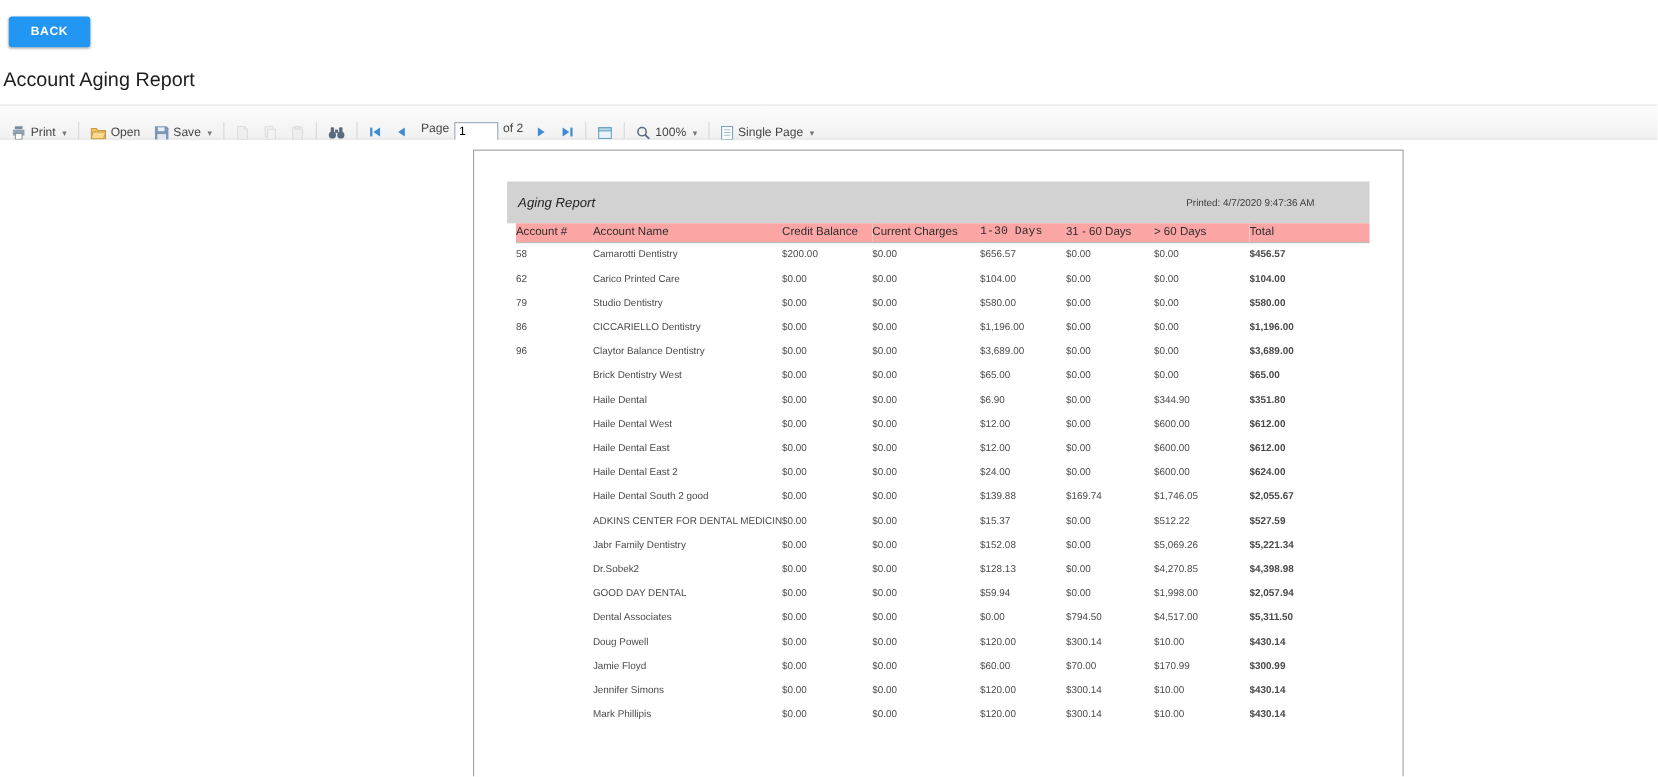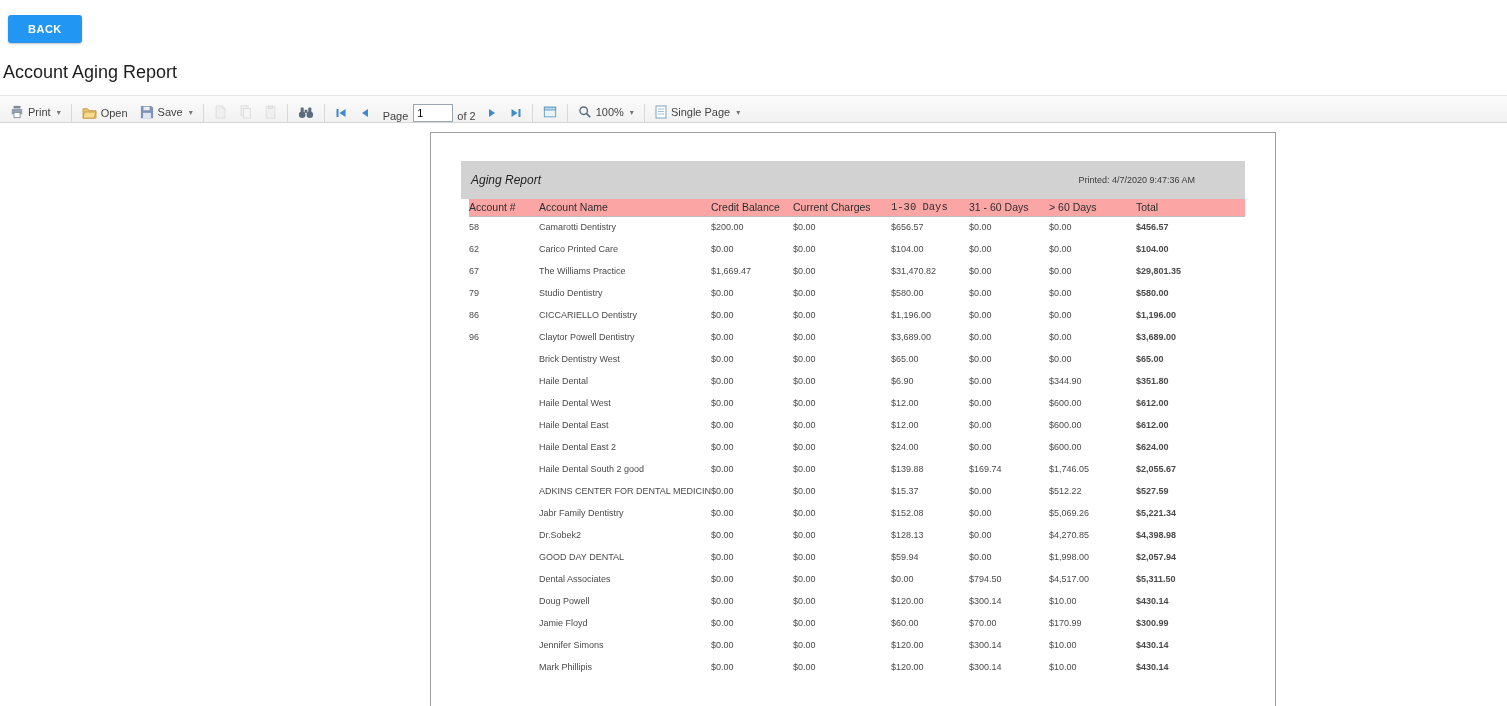--- a/index.html
+++ b/index.html
@@ -12,21 +12,21 @@
     background:#2196f3; color:#fff; border:none; border-radius:3px;
     font-size:11px; font-weight:bold; letter-spacing:.5px;
     padding:8px 20px; cursor:pointer; box-shadow:0 1px 2px rgba(0,0,0,.25);
     font-family:"Liberation Sans", sans-serif;
   }
 
   .page-title { font-size:18px; font-weight:400; color:#1d1d1d; margin:14px 0 12px 3px; }
 
   
   .toolbar {
-    height:28px; display:flex; align-items:flex-end; padding:0 4px;
+    height:16px; display:flex; align-items:flex-start; padding:15px 4px;
     background:linear-gradient(#fcfcfc,#f1f1f1);
     border-top:1px solid #e5e5e5; border-bottom:1px solid #d6d6d6;
     font-size:11px; color:#444; user-select:none;
   }
   .tb-btn { display:flex; align-items:center; gap:4px; padding:3px 6px; cursor:pointer; border-radius:2px; }
   .tb-btn.disabled { opacity:.55; cursor:default; }
   .tb-sep { width:1px; height:18px; background:#d8d8d8; margin:0 4px; }
   .caret { font-size:8px; color:#777; margin-left:2px; }
   .page-input {
     width:40px; height:18px; border:1px solid #9aa7b3; font-size:11px;
@@ -274,30 +274,20 @@
                   <td class="col0">62</td>
                   <td class="col1">Carico Printed Care</td>
                   <td class="col2">$0.00</td>
                   <td class="col3">$0.00</td>
                   <td class="col4">$104.00</td>
                   <td class="col5">$0.00</td>
                   <td class="col6">$0.00</td>
                   <td class="col7">$104.00</td>
                 </tr>
                 <tr>
-                  <td class="col0">67</td>
-                  <td class="col1">The Williams Practice</td>
-                  <td class="col2">$1,669.47</td>
-                  <td class="col3">$0.00</td>
-                  <td class="col4">$31,470.82</td>
-                  <td class="col5">$0.00</td>
-                  <td class="col6">$0.00</td>
-                  <td class="col7">$29,801.35</td>
-                </tr>
-                <tr>
                   <td class="col0">79</td>
                   <td class="col1">Studio Dentistry</td>
                   <td class="col2">$0.00</td>
                   <td class="col3">$0.00</td>
                   <td class="col4">$580.00</td>
                   <td class="col5">$0.00</td>
                   <td class="col6">$0.00</td>
                   <td class="col7">$580.00</td>
                 </tr>
                 <tr>
@@ -305,21 +295,21 @@
                   <td class="col1">CICCARIELLO Dentistry</td>
                   <td class="col2">$0.00</td>
                   <td class="col3">$0.00</td>
                   <td class="col4">$1,196.00</td>
                   <td class="col5">$0.00</td>
                   <td class="col6">$0.00</td>
                   <td class="col7">$1,196.00</td>
                 </tr>
                 <tr>
                   <td class="col0">96</td>
-                  <td class="col1">Claytor Powell Dentistry</td>
+                  <td class="col1">Claytor Balance Dentistry</td>
                   <td class="col2">$0.00</td>
                   <td class="col3">$0.00</td>
                   <td class="col4">$3,689.00</td>
                   <td class="col5">$0.00</td>
                   <td class="col6">$0.00</td>
                   <td class="col7">$3,689.00</td>
                 </tr>
                 <tr>
                   <td class="col0"></td>
                   <td class="col1">Brick Dentistry West</td>

